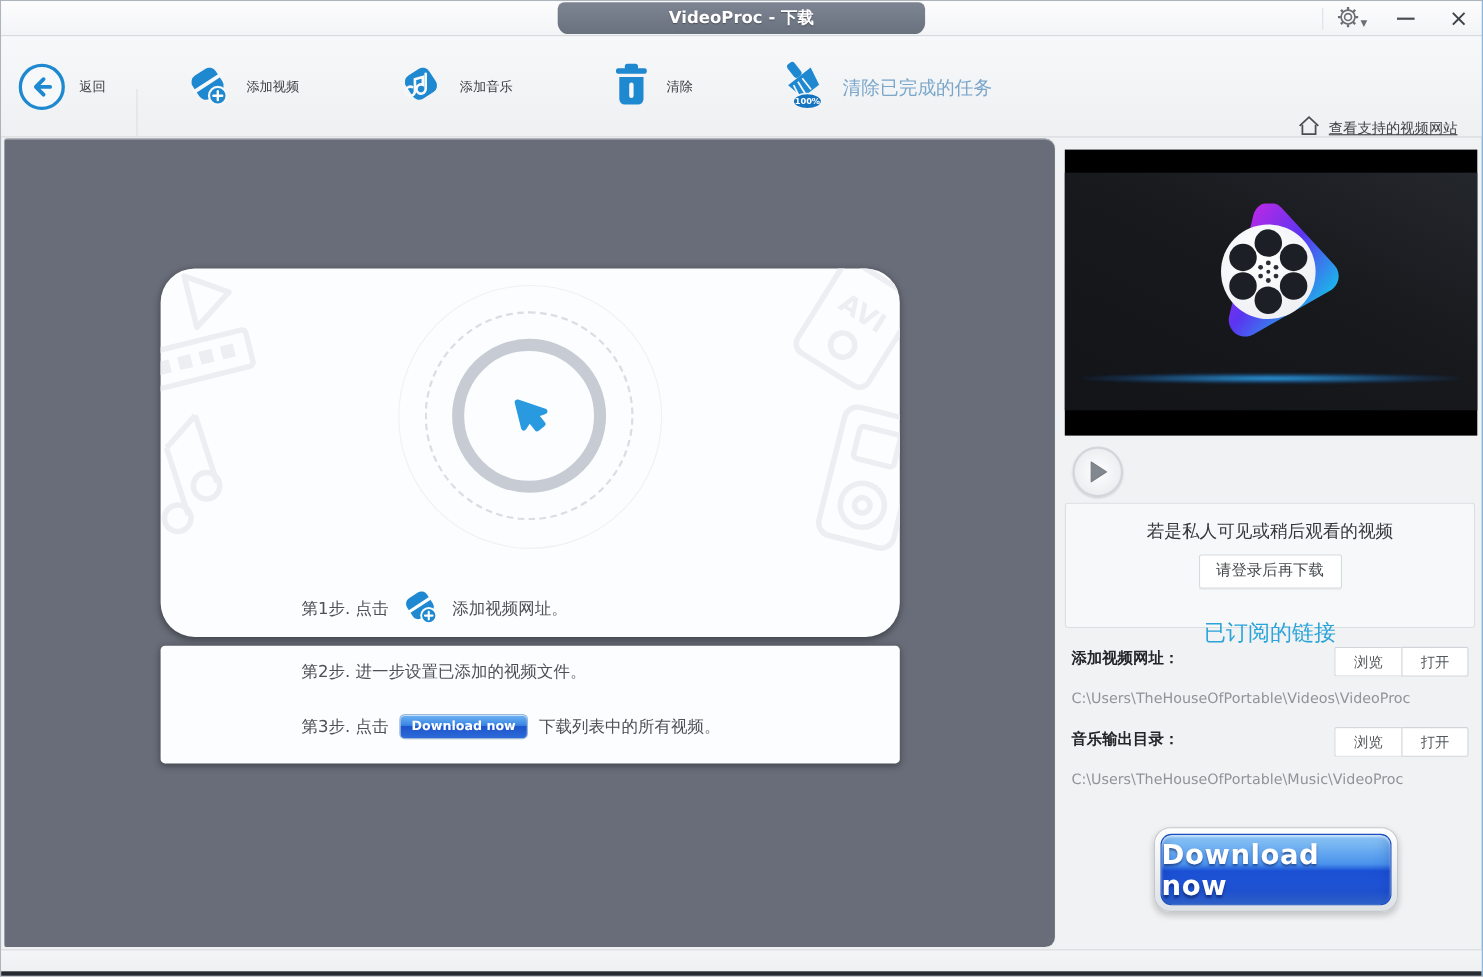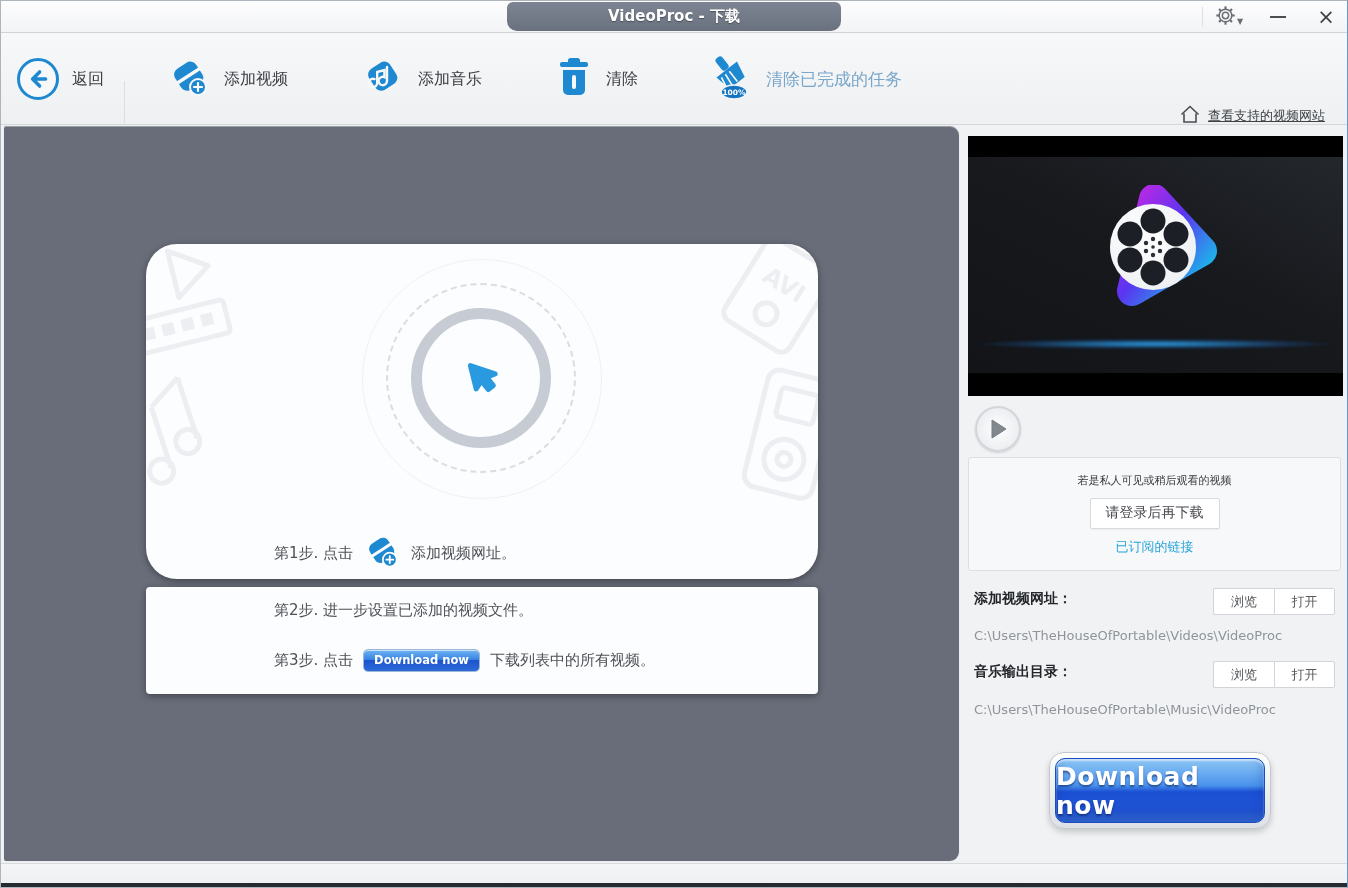--- a/index.html
+++ b/index.html
@@ -33,21 +33,21 @@
   .min-glyph { width:16px; height:2px; background:#4a4e53; }
   .close-btn { left:1306px; width:38px; font-size:21px; color:#3e4247; }
 
   
   .toolbar {
     position:absolute; left:0; top:32px; width:100%; height:92px;
     background:linear-gradient(#f7f8f9,#eef0f2);
     border-bottom:1px solid #d4d7da;
   }
   .tb-item { position:absolute; display:flex; align-items:center; gap:13px; height:60px; top:16px; cursor:pointer; }
-  .tb-label { font-size:16px; color:#3a3d41; white-space:nowrap; }
+  .tb-label { font-size:12px; color:#3a3d41; white-space:nowrap; }
   .tb-label.blue { font-size:17px; color:#7aa6ca; }
   .tb-sep { position:absolute; left:123px; top:48px; width:1px; height:62px; background:#dcdfe2; }
   .back-circle {
     width:42px; height:42px; border-radius:50%; border:3px solid #1e88d0;
     background:#f7f8f9; display:flex; align-items:center; justify-content:center;
   }
   .sites-link { position:absolute; right:22px; top:72px; display:flex; align-items:center; gap:8px; cursor:pointer; }
   .sites-link span { font-size:13px; color:#3f4347; text-decoration:underline;text-align:right; }
 
   
@@ -102,27 +102,27 @@
     position:absolute; left:16px; top:281px; width:46px; height:46px; border-radius:50%;
     background:radial-gradient(#ffffff,#eceef1 70%,#dfe2e6);
     border:2px solid #d2d6da; box-shadow:0 1px 2px rgba(0,0,0,.15);
     display:flex; align-items:center; justify-content:center; cursor:pointer;
   }
 
   .info-box {
     position:absolute; left:9px; top:332px; width:373px; height:114px;
     background:#f7f8fa; border:1px solid #dcdfe1; border-radius:3px; text-align:center;
   }
-  .info-notice { margin-top:15px; font-size:11px; color:#35383c; }
+  .info-notice { margin-top:15px; font-size:16px; color:#35383c; }
   .login-btn {
     margin-top:10px; display:inline-block; padding:5px 15px 6px;
     background:#fff; border:1px solid #d8dbde; border-radius:2px;
     font-size:14px; color:#45484c; cursor:pointer; box-shadow:0 1px 1px rgba(0,0,0,.05);
   }
-  .sub-link { margin-top:9px; font-size:13px; color:#2aa4da; cursor:pointer;font-family:Liberation Mono, monospace; }
+  .sub-link { margin-top:27px; font-size:20px; color:#2aa4da; cursor:pointer;font-family:Liberation Mono, monospace; }
 
   .dir-label { position:absolute; left:15px; font-size:14px; font-weight:bold; color:#232629; }
   .dir-path  { position:absolute; left:15px; font-size:13px; color:#8f9499; white-space:nowrap; }
   .btn-group { position:absolute; right:14px; display:flex; }
   .bg-btn {
     width:61px; height:27px; background:#fff; border:1px solid #d1d5d9;
     font-size:13px; color:#55585c; display:flex; align-items:center; justify-content:center; cursor:pointer;
   }
   .bg-btn:first-child { border-right:none; border-radius:2px 0 0 2px; }
   .bg-btn:last-child  { border-radius:0 2px 2px 0; }

